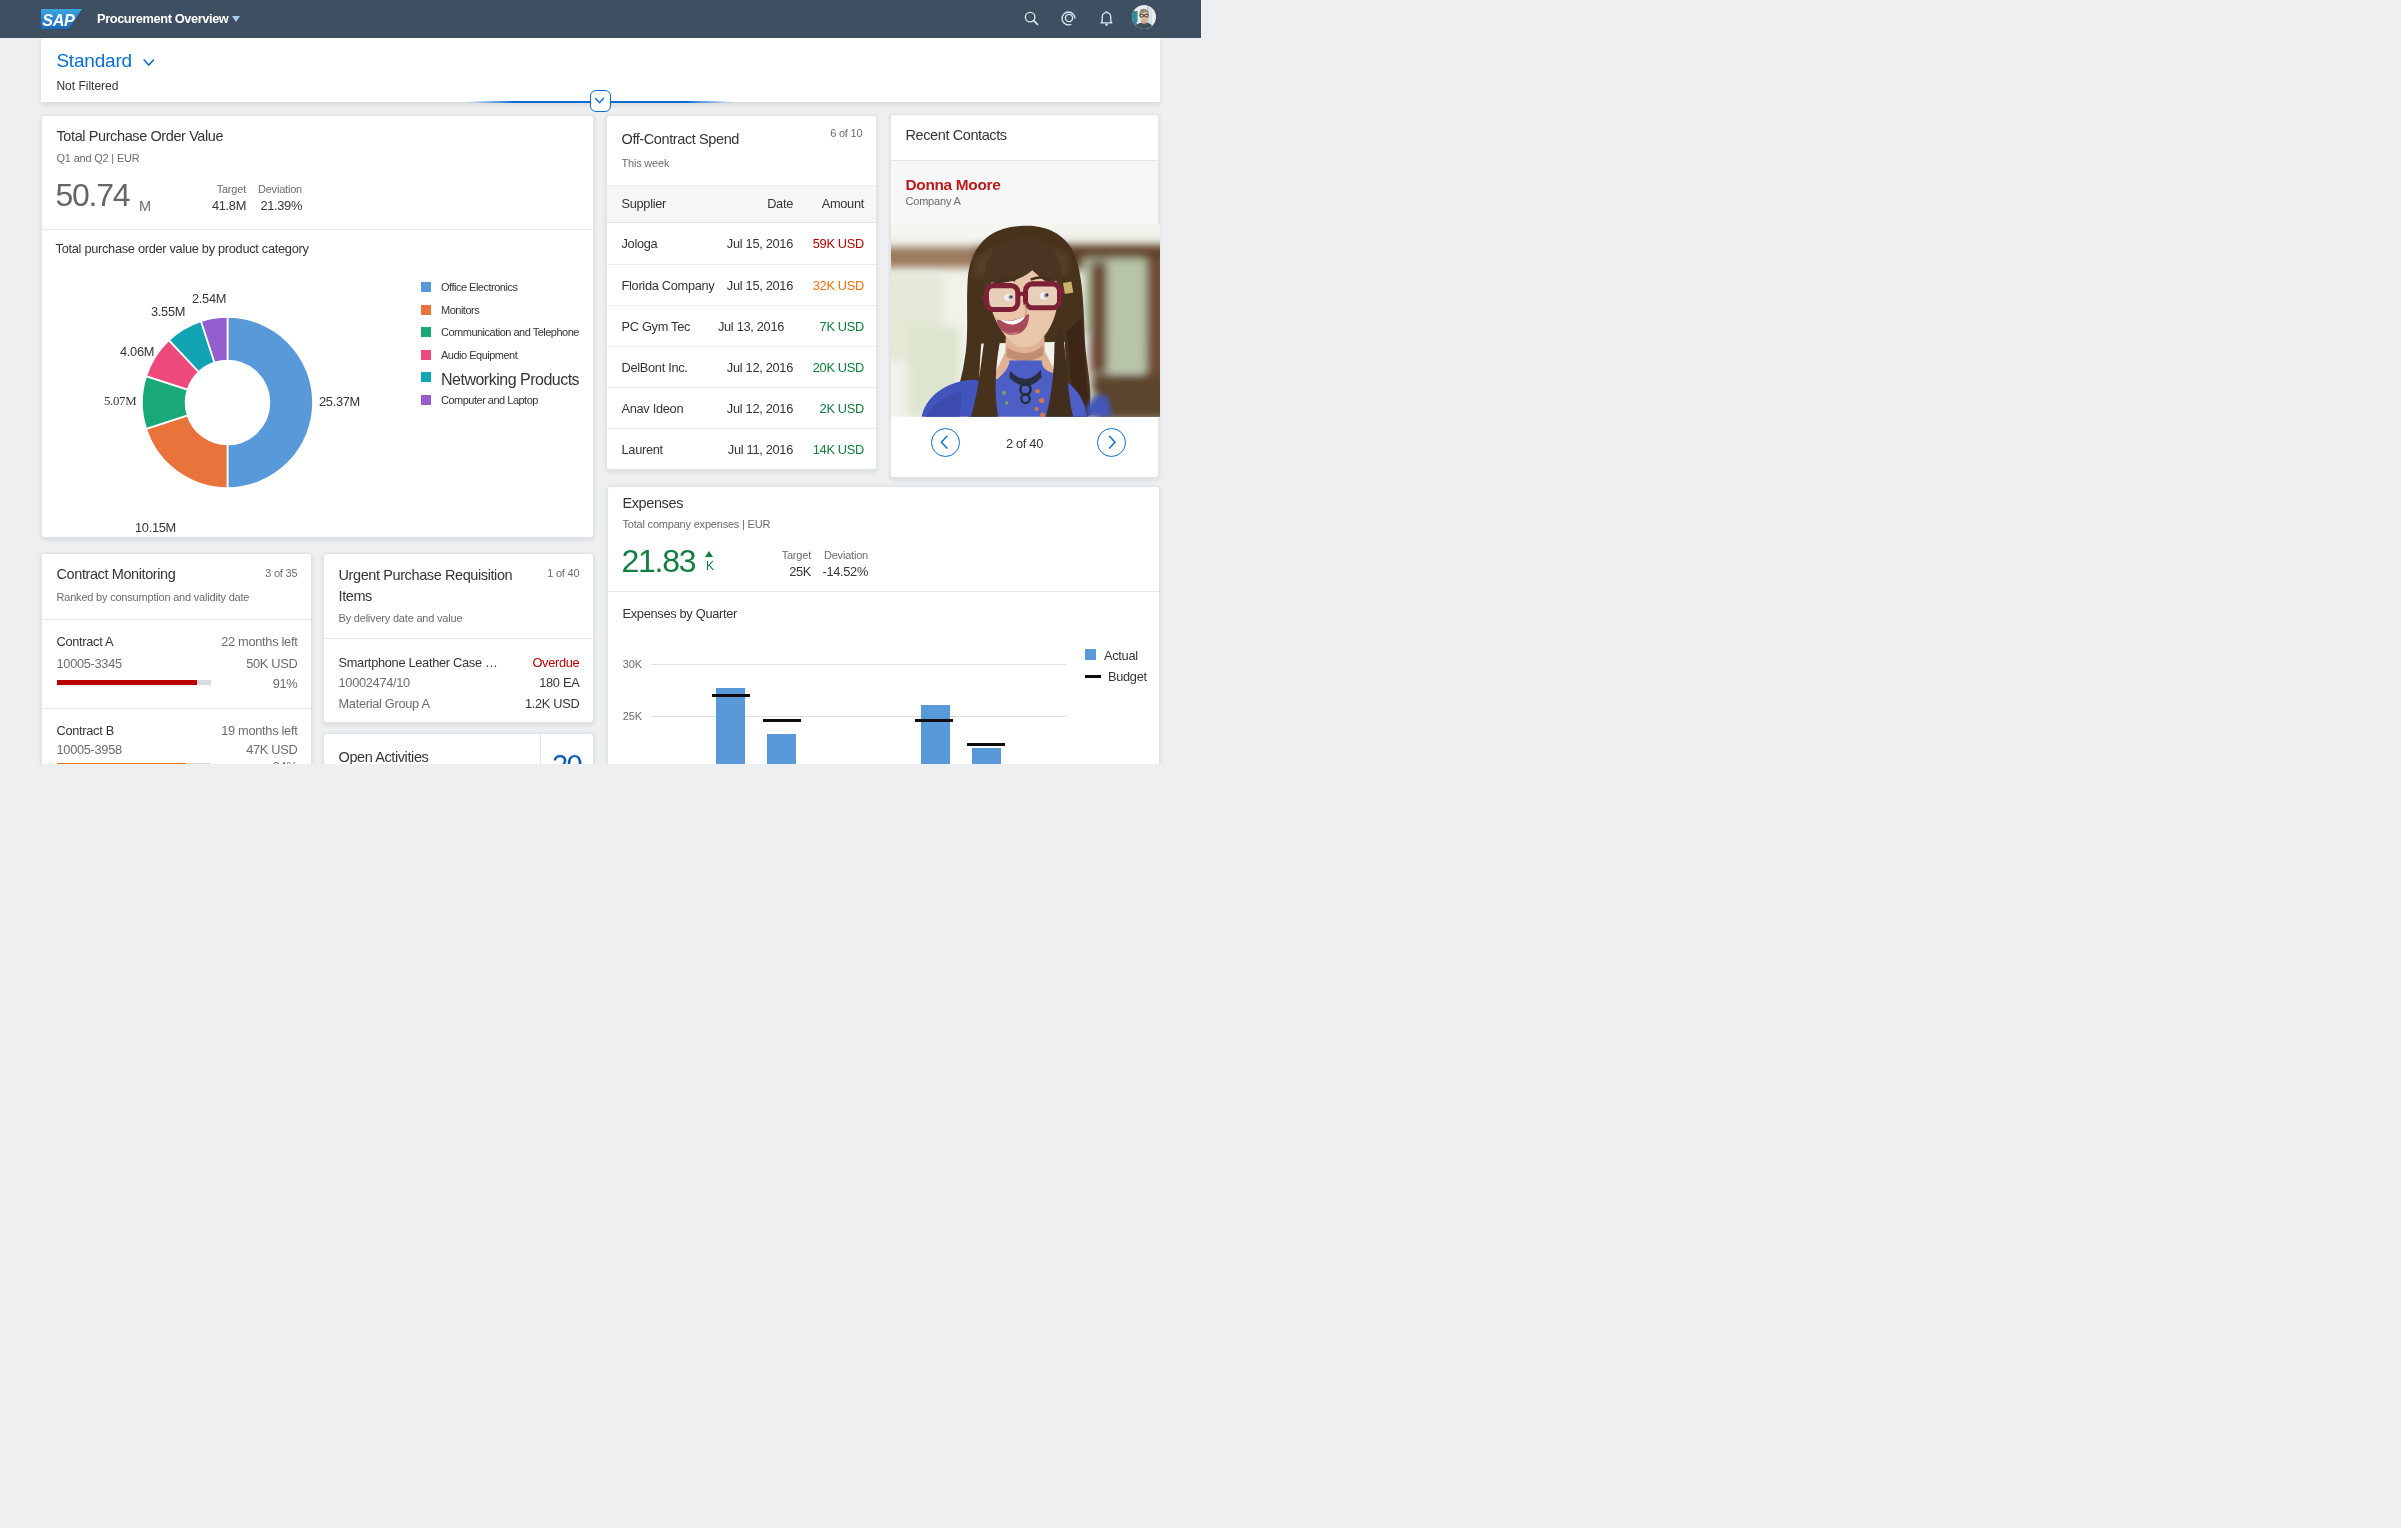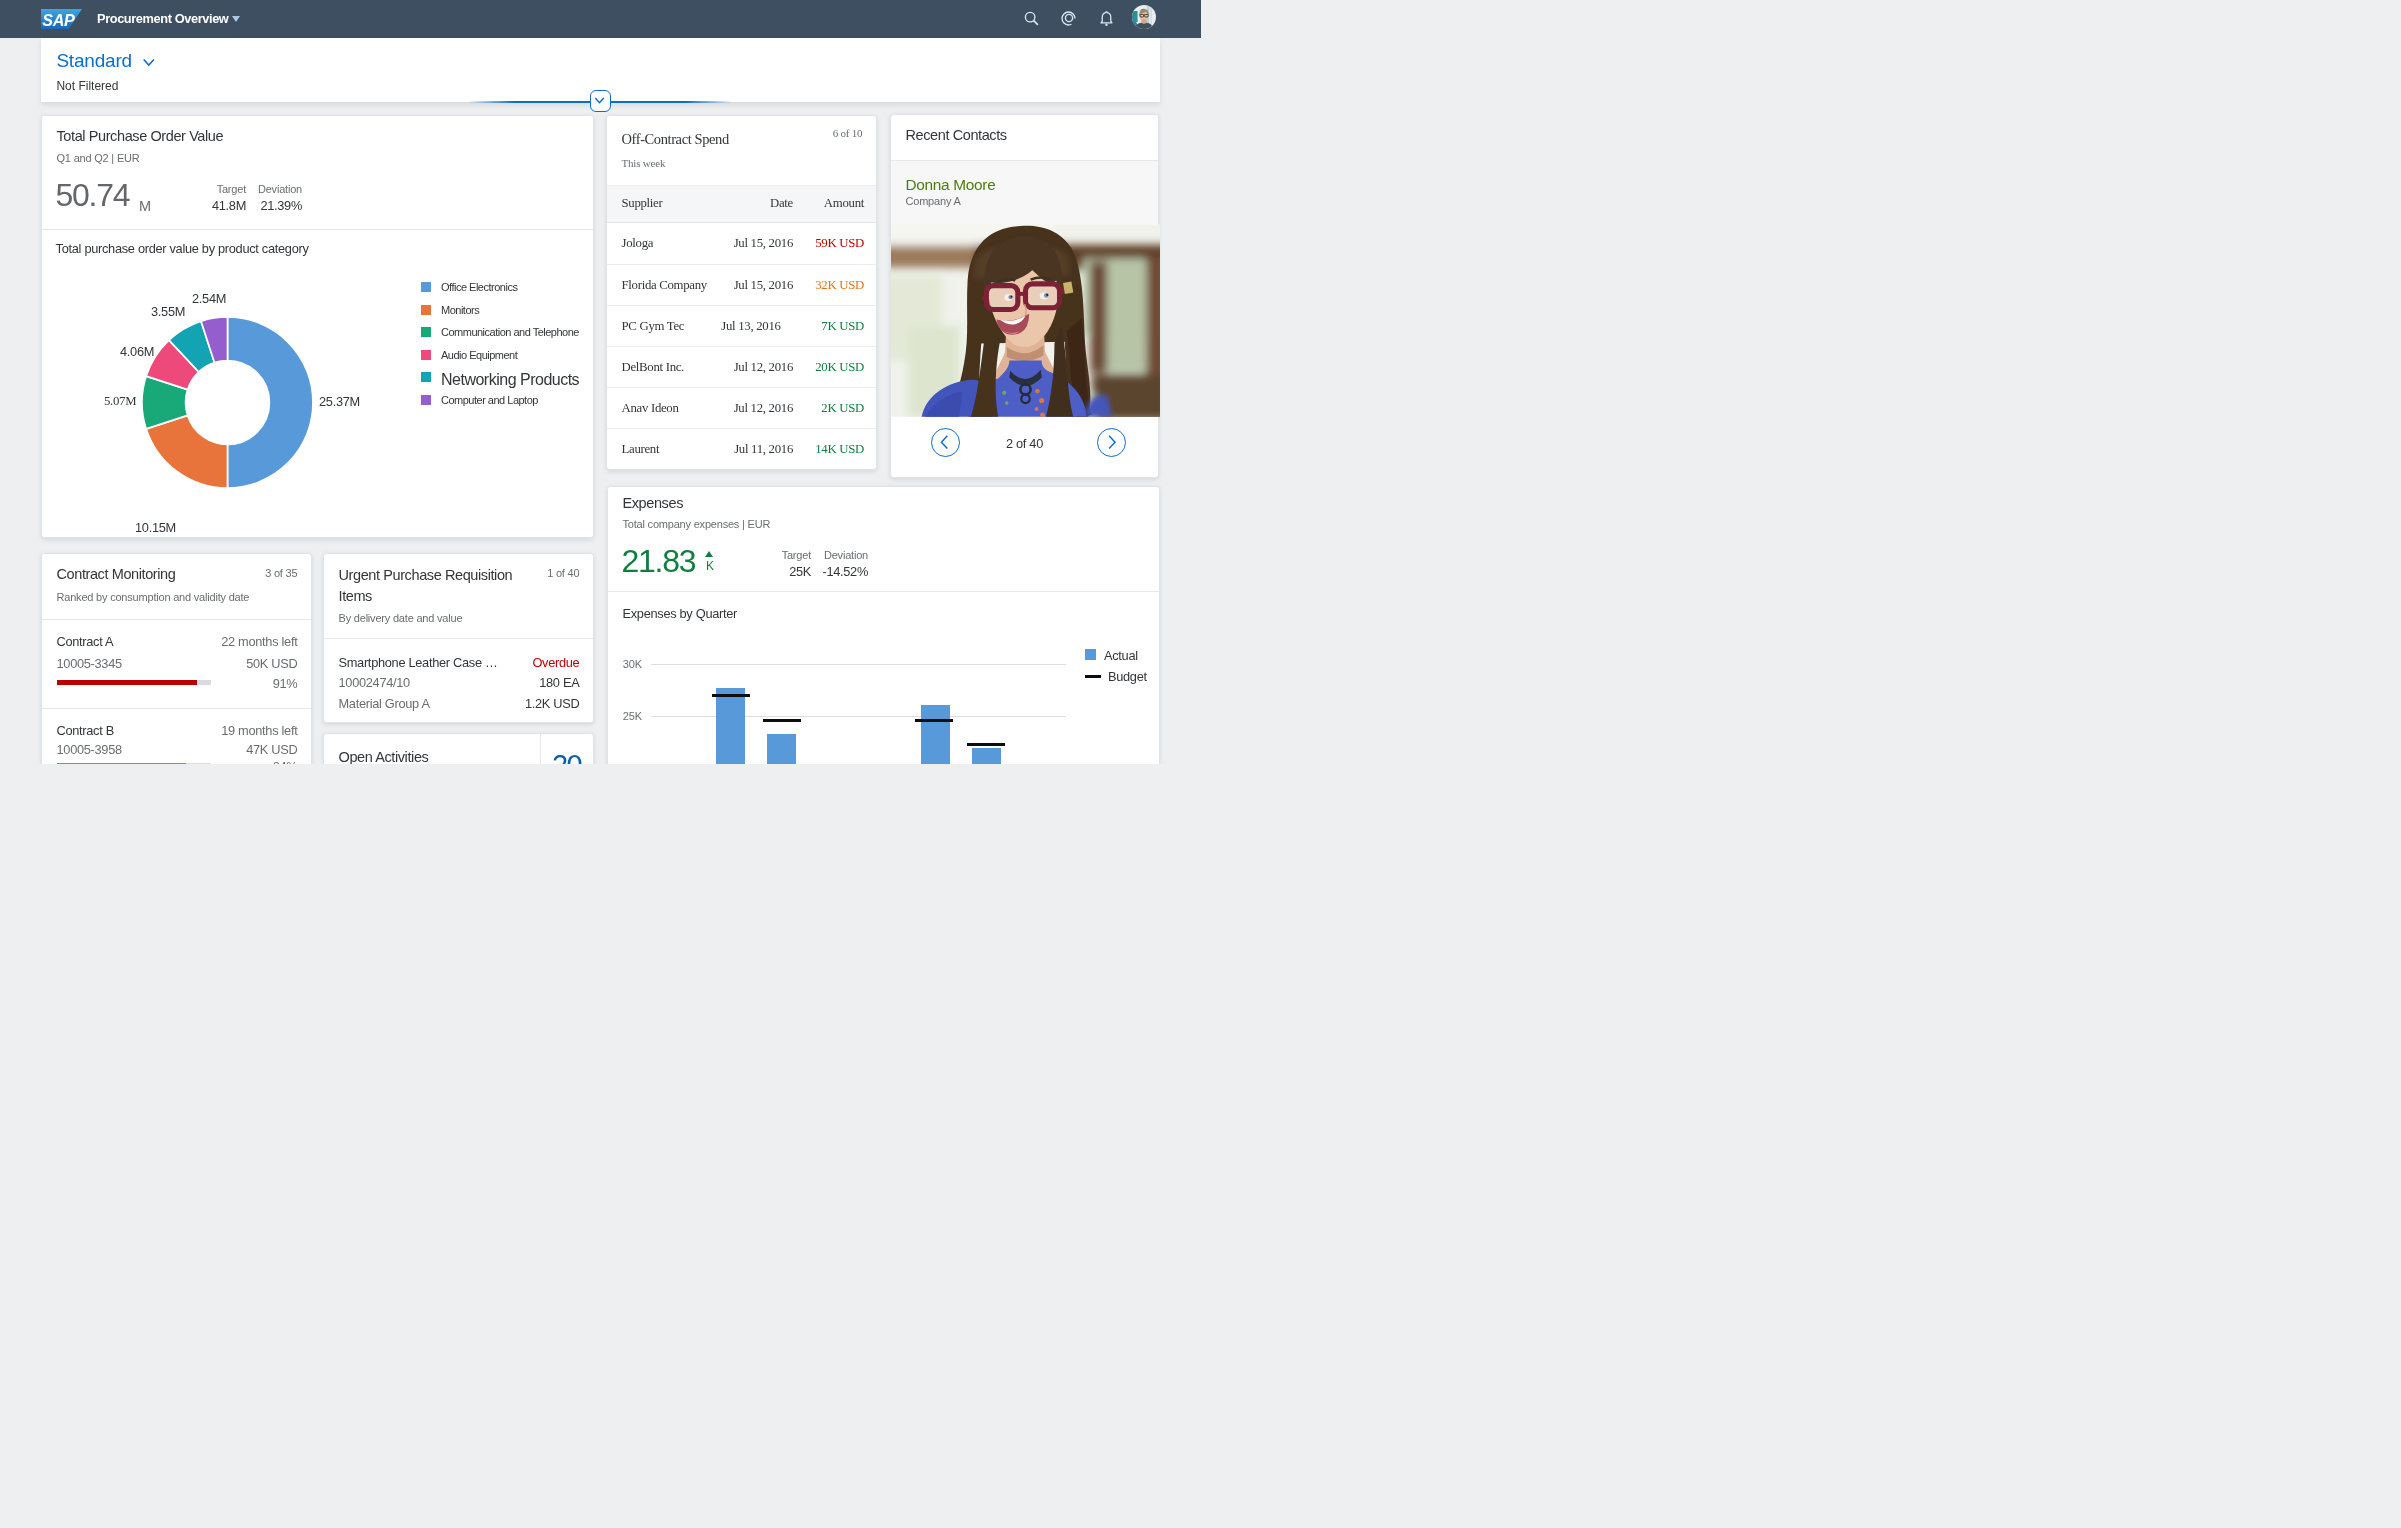--- a/index.html
+++ b/index.html
@@ -131,21 +131,21 @@
       <div class="abs nw" style="left:399px;top:210px;font-size:11px;letter-spacing:-0.5px;color:#32363a;">Communication and Telephone</div>
       <div class="abs" style="left:379px;top:234px;width:10.2px;height:10.2px;background:#ed4a7b;"></div>
       <div class="abs nw" style="left:399px;top:233px;font-size:11px;letter-spacing:-0.5px;color:#32363a;">Audio Equipment</div>
       <div class="abs" style="left:379px;top:256px;width:10.2px;height:10.2px;background:#13a4b4;"></div>
       <div class="abs nw" style="left:399px;top:255px;font-size:16px;letter-spacing:-0.5px;color:#32363a;">Networking Products</div>
       <div class="abs" style="left:379px;top:279px;width:10.2px;height:10.2px;background:#945ecf;"></div>
       <div class="abs nw" style="left:399px;top:278px;font-size:11px;letter-spacing:-0.5px;color:#32363a;">Computer and Laptop</div>
     </div>
 </div>
 
-<div class="card" id="cardB" style="left:606px;top:115px;width:271px;height:355px;font-family:Liberation Serif, serif;">
+<div class="card" id="cardB" style="left:606px;top:115px;width:271px;height:355px;">
   <div class="abs t18" style="left:14.5px;top:14.5px;">Off-Contract Spend</div>
   <div class="abs t14 right" style="right:13.6px;top:11px;">6 of 10</div>
   <div class="abs t14" style="left:14.5px;top:41px;">This week</div>
   <div class="abs" style="left:0;top:69px;width:100%;height:38px;background:#f5f6f7;border-top:0.9px solid #ececec;border-bottom:0.9px solid #e0e2e4;"></div>
   <div class="abs t16" style="left:14.5px;top:80px;">Supplier</div>
   <div class="abs t16 right" style="left:102px;top:80px;width:84px;">Date</div>
   <div class="abs t16 right" style="left:188px;top:80px;width:69px;">Amount</div>
   <div id="rowsB">
       <div class="abs" style="left:0;top:107px;width:100%;height:41px;">
         <div class="abs t16" style="left:14.5px;top:12.8px;">Jologa</div>
@@ -176,21 +176,21 @@
         <div class="abs t16" style="left:14.5px;top:12.8px;">Laurent</div>
         <div class="abs t16 right" style="left:102px;top:12.8px;width:84px;">Jul 11, 2016</div>
         <div class="abs t16 right amt-gr" style="left:188px;top:12.8px;width:69px;">14K USD</div>
       </div>
     </div>
 </div>
 
 <div class="card" id="cardC" style="left:890px;top:114px;width:269px;height:364px;">
   <div class="abs t18" style="left:14.5px;top:12px;">Recent Contacts</div>
   <div class="abs" style="left:0;top:45px;width:100%;height:64px;background:#f7f7f8;border-top:0.9px solid #e5e7e9;"></div>
-  <div class="abs" style="left:14.5px;top:61px;font-size:15.4px;letter-spacing:-0.3px;color:#4d7c0f;">Donna Moore</div>
+  <div class="abs" style="left:14.5px;top:61px;font-size:15.4px;letter-spacing:-0.3px;color:#b91c1c;font-weight:bold;">Donna Moore</div>
   <div class="abs t14" style="left:14.5px;top:80px;">Company A</div>
   <div class="abs" id="photo" style="left:0;top:109px;width:269px;height:193px;overflow:hidden;">
   <svg width="269" height="193" viewBox="0 0 316 226">
     <defs>
       <filter id="b6" x="-30%" y="-30%" width="160%" height="160%">
             <feGaussianBlur stdDeviation="5"></feGaussianBlur>
           </filter>
       <filter id="b3" x="-30%" y="-30%" width="160%" height="160%">
             <feGaussianBlur stdDeviation="3"></feGaussianBlur>
           </filter>

